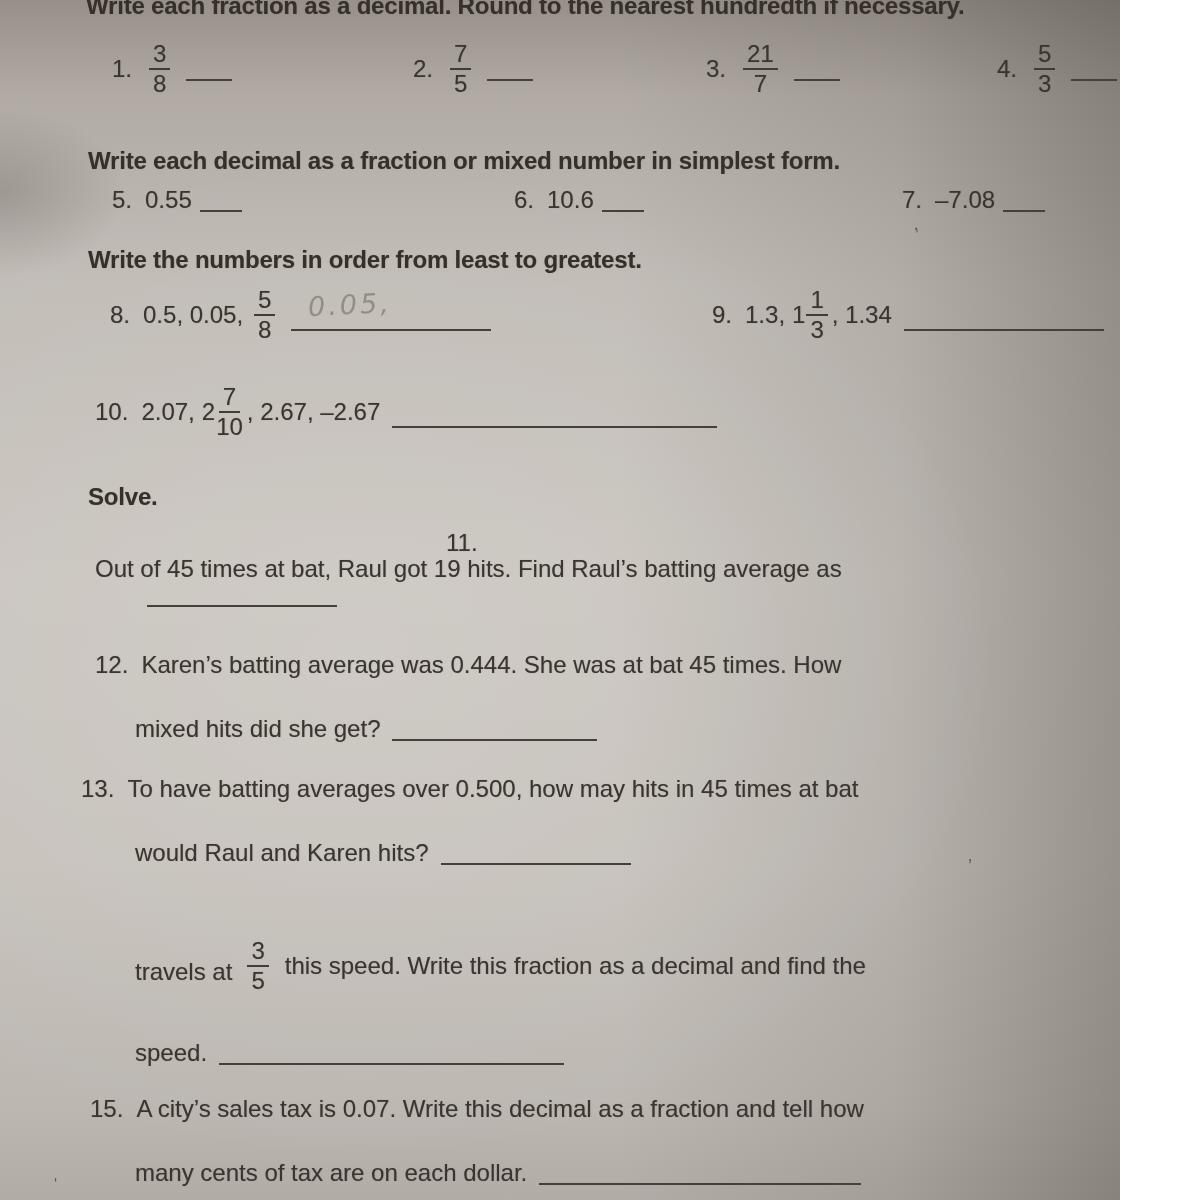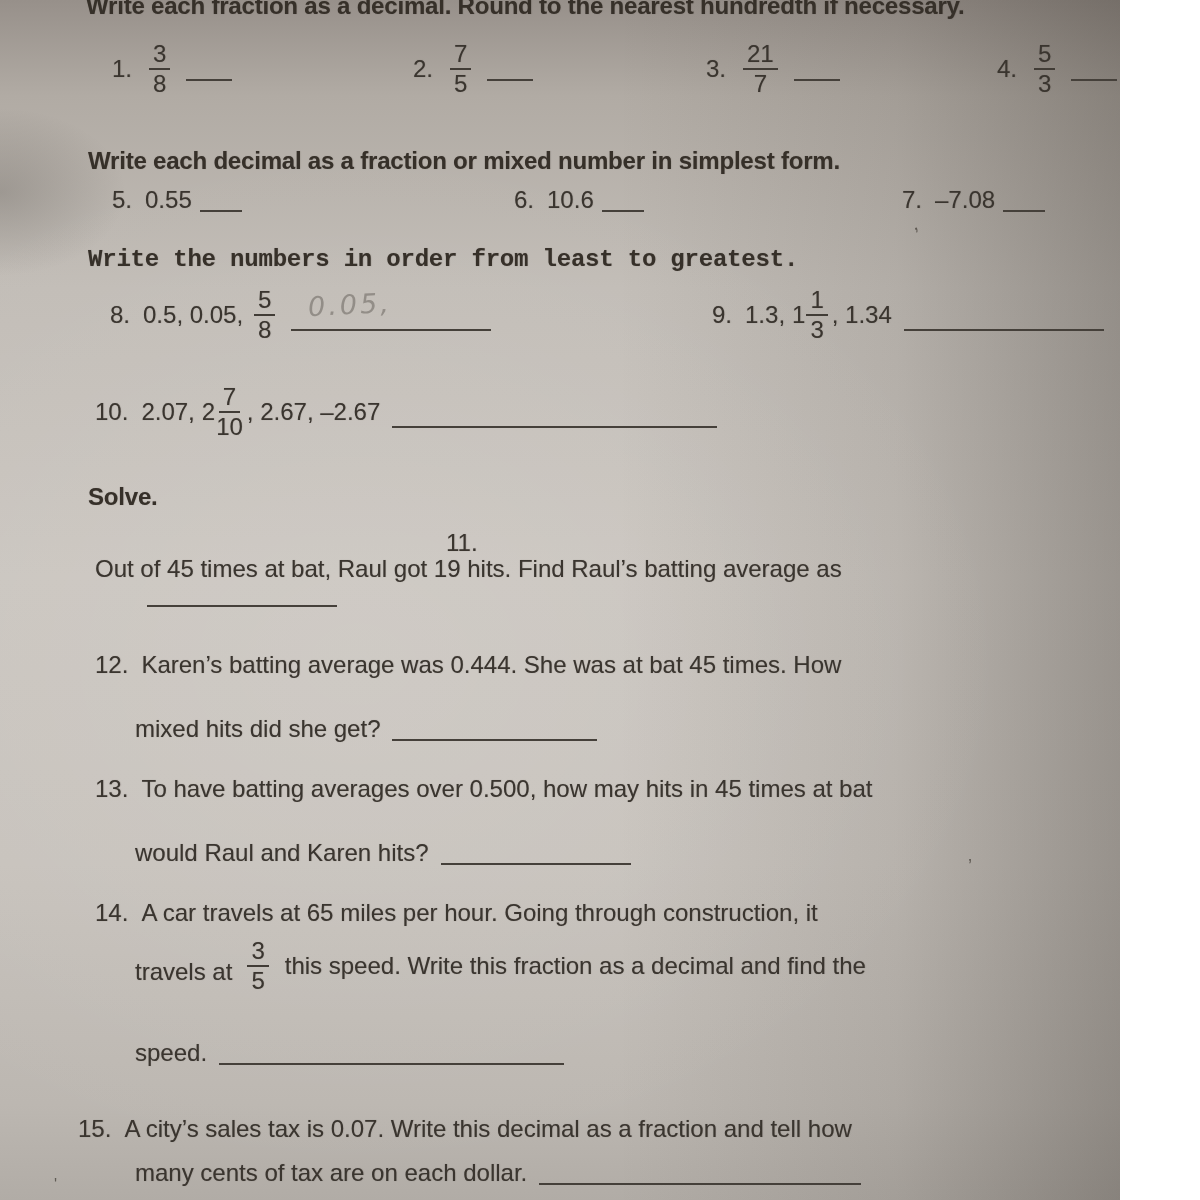--- a/index.html
+++ b/index.html
@@ -125,21 +125,21 @@
   </div>
 
   <div class="row" style="left:902px; top:183px; height:34px;">
     <span class="qnum">7.</span>
     <span>–7.08</span>
     <span class="blank" style="width:42px; margin-left:8px;"></span>
   </div>
 
   <span class="pencil-mark" style="left:912px; top:212px; transform:rotate(-15deg);">,</span>
 
-  <div class="row heading" style="left:88px; top:247px;font-family:Liberation Mono, monospace;">
+  <div class="row heading" style="left:88px; top:247px;">
     <span>Write the numbers in order from least to greatest.</span>
   </div>
 
   <div class="row" style="left:110px; top:284px; height:62px;">
     <span class="qnum">8.</span>
     <span class="gap-s">0.5, 0.05,</span>
     <span class="frac">
       <span class="num">5</span>
       <span class="den">8</span>
     </span>
@@ -185,49 +185,45 @@
 
   <div class="row" style="left:95px; top:652px;">
     <span class="qnum">12.</span>
     <span>Karen’s batting average was 0.444. She was at bat 45 times. How</span>
   </div>
   <div class="row" style="left:135px; top:716px;">
     <span>mixed hits did she get?</span>
     <span class="blank" style="width:205px;"></span>
   </div>
 
-  <div class="row" style="left:95px; top:776px;">
+  <div class="row" style="left:81px; top:776px;">
     <span class="qnum">13.</span>
     <span>To have batting averages over 0.500, how may hits in 45 times at bat</span>
   </div>
   <div class="row" style="left:135px; top:840px;">
     <span>would Raul and Karen hits?</span>
     <span class="blank" style="width:190px;"></span>
   </div>
 
   <span class="pencil-mark" style="left:968px; top:856px; font-size:18px;">’</span>
 
-  <div class="row" style="left:95px; top:900px;">
-    <span class="qnum">14.</span>
-    <span>A car travels at 65 miles per hour. Going through construction, it</span>
-  </div>
   <div class="row" style="left:135px; top:934px; height:64px;">
     <span class="gap-m">travels at</span>
     <span class="frac">
       <span class="num">3</span>
       <span class="den">5</span>
     </span>
     <span style="margin-left:12px;">this speed.  Write this fraction as a decimal and find the</span>
   </div>
   <div class="row" style="left:135px; top:1040px;">
     <span>speed.</span>
     <span class="blank" style="width:345px;"></span>
   </div>
 
-  <div class="row" style="left:78px; top:1096px;margin-top:20px;">
+  <div class="row" style="left:90px; top:1096px;">
     <span class="qnum">15.</span>
     <span>A city’s sales tax is 0.07. Write this decimal as a fraction and tell how</span>
   </div>
   <div class="row" style="left:135px; top:1160px;">
     <span>many cents of tax are on each dollar.</span>
     <span class="blank" style="width:322px;"></span>
   </div>
 
   <span class="pencil-mark" style="left:54px; top:1176px; font-size:16px;">'</span>
 

